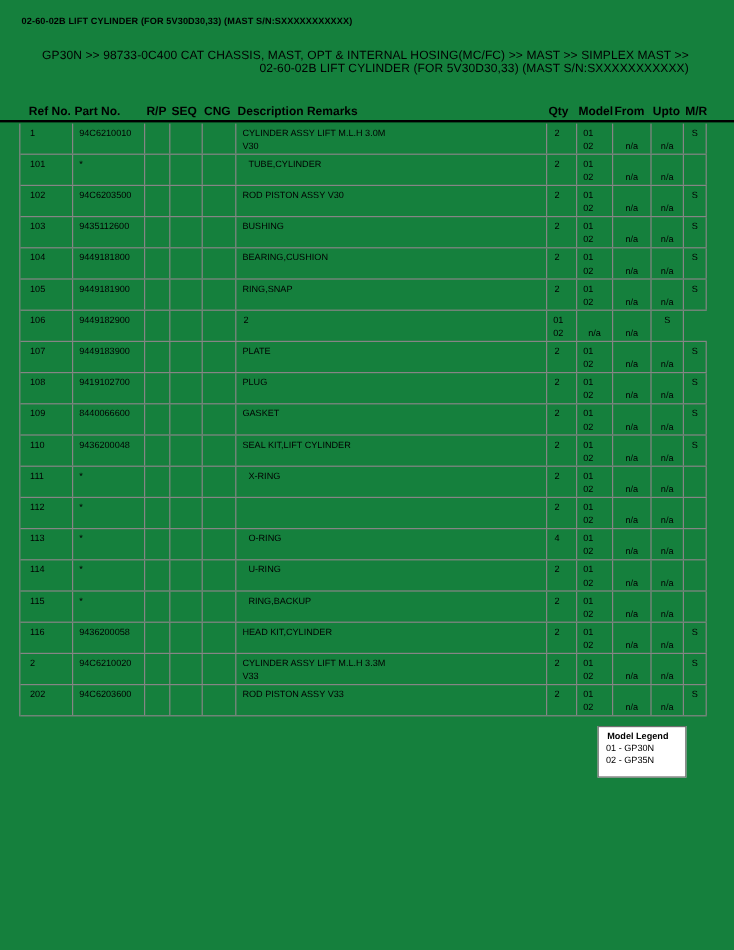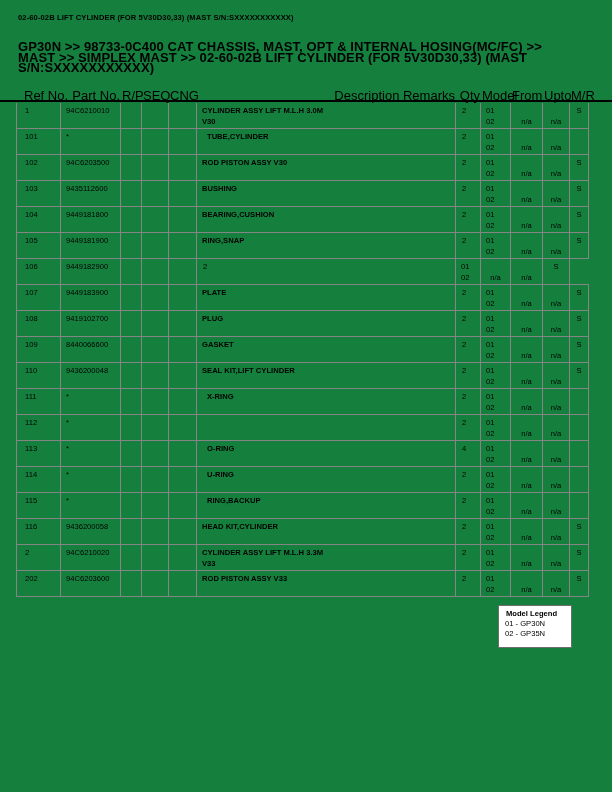--- a/index.html
+++ b/index.html
@@ -11,32 +11,32 @@
     -webkit-font-smoothing:antialiased;
   }
   .page{position:absolute;left:0;top:0;width:612px;height:792px;background:#15803d;overflow:hidden;}
 
   .doc-title{
     position:absolute;left:18px;top:13px;width:560px;
     font-size:7.6px;font-weight:bold;line-height:10px;letter-spacing:0.1px;
   }
   .breadcrumb{
     position:absolute;left:18px;top:42px;width:556px;
-    font-size:13px;font-weight:bold;line-height:10.5px;letter-spacing:0.1px;
+    font-size:10px;font-weight:normal;line-height:10.5px;letter-spacing:0.1px;text-align:right;
   }
 
   
   .cols{
     display:grid;
     grid-template-columns:44px 60px 21px 27px 28px 259px 25px 30px 32px 27px 19px;
   }
 
   .thead{
     position:absolute;left:16px;top:88px;width:572px;height:12px;
-    font-size:13px;font-weight:normal;text-align:right;
+    font-size:10px;font-weight:bold;
   }
   .thead .hcell{padding-left:2px;white-space:nowrap;}
   .thead .hcell.first{padding-left:8px;}
 
   .header-rule{
     position:absolute;left:0;top:100px;width:612px;height:2.4px;background:#000;
   }
 
   .tbody{
     position:absolute;left:16px;top:103px;width:572px;
@@ -49,21 +49,21 @@
   }
   .tcell{
     border-right:1px solid #858585;
     padding-top:2px;
     overflow:hidden;
     white-space:nowrap;
   }
   .line{height:11.2px;line-height:11.2px;}
   .cell-ref{padding-left:8px;}
   .cell-part{padding-left:5px;}
-  .cell-desc{padding-left:5px;font-weight:bold;}
+  .cell-desc{padding-left:5px;}
   .cell-desc.indent{padding-left:10px;}
   .cell-qty{padding-left:6px;}
   .cell-model{padding-left:5px;}
   .cell-from{text-align:center;}
   .cell-upto{text-align:center;}
   .cell-mr{text-align:center;}
 
   .legend{
     position:absolute;left:498px;top:605px;width:74px;height:43px;
     border:1.4px solid #6e6e6e;background:#fff;box-sizing:border-box;

